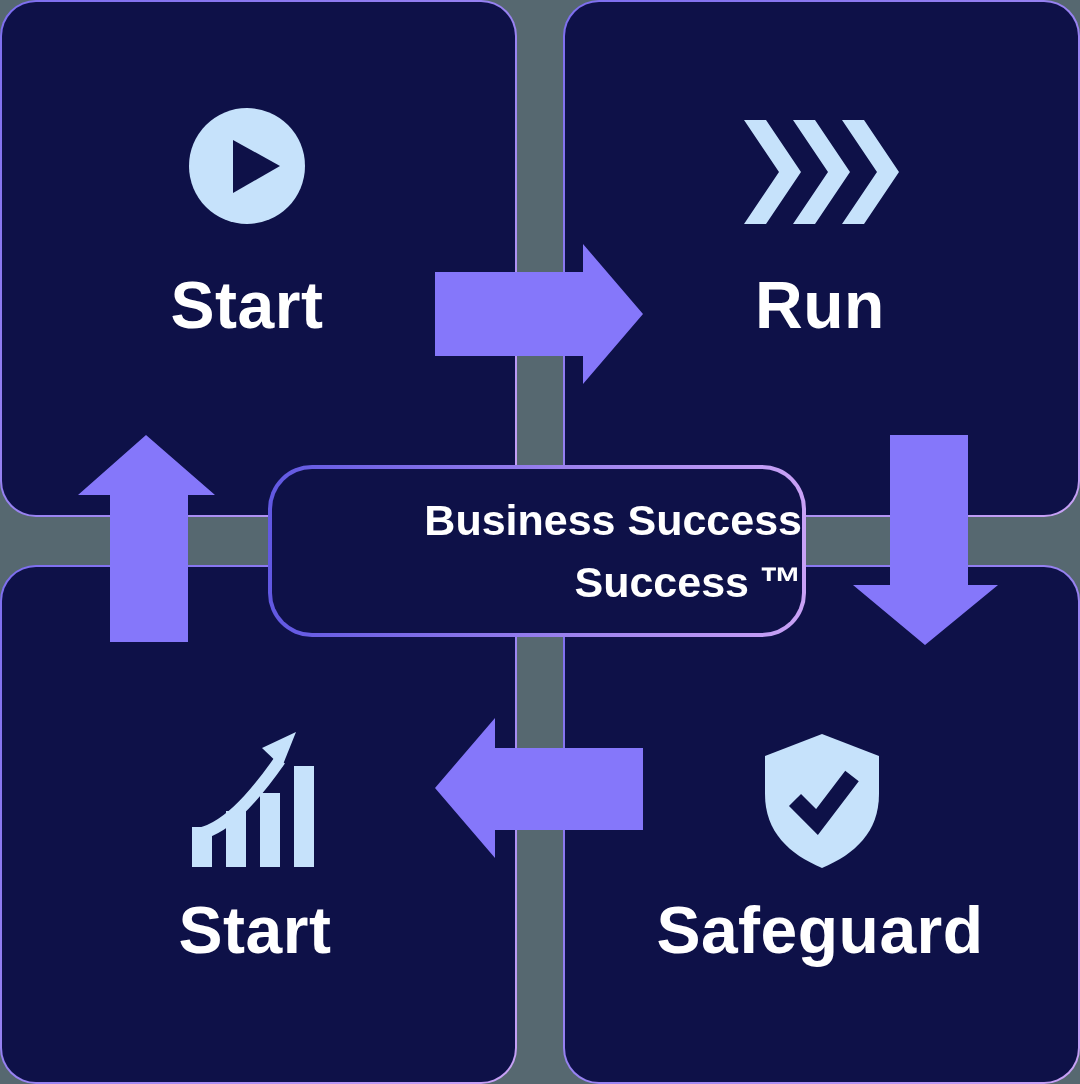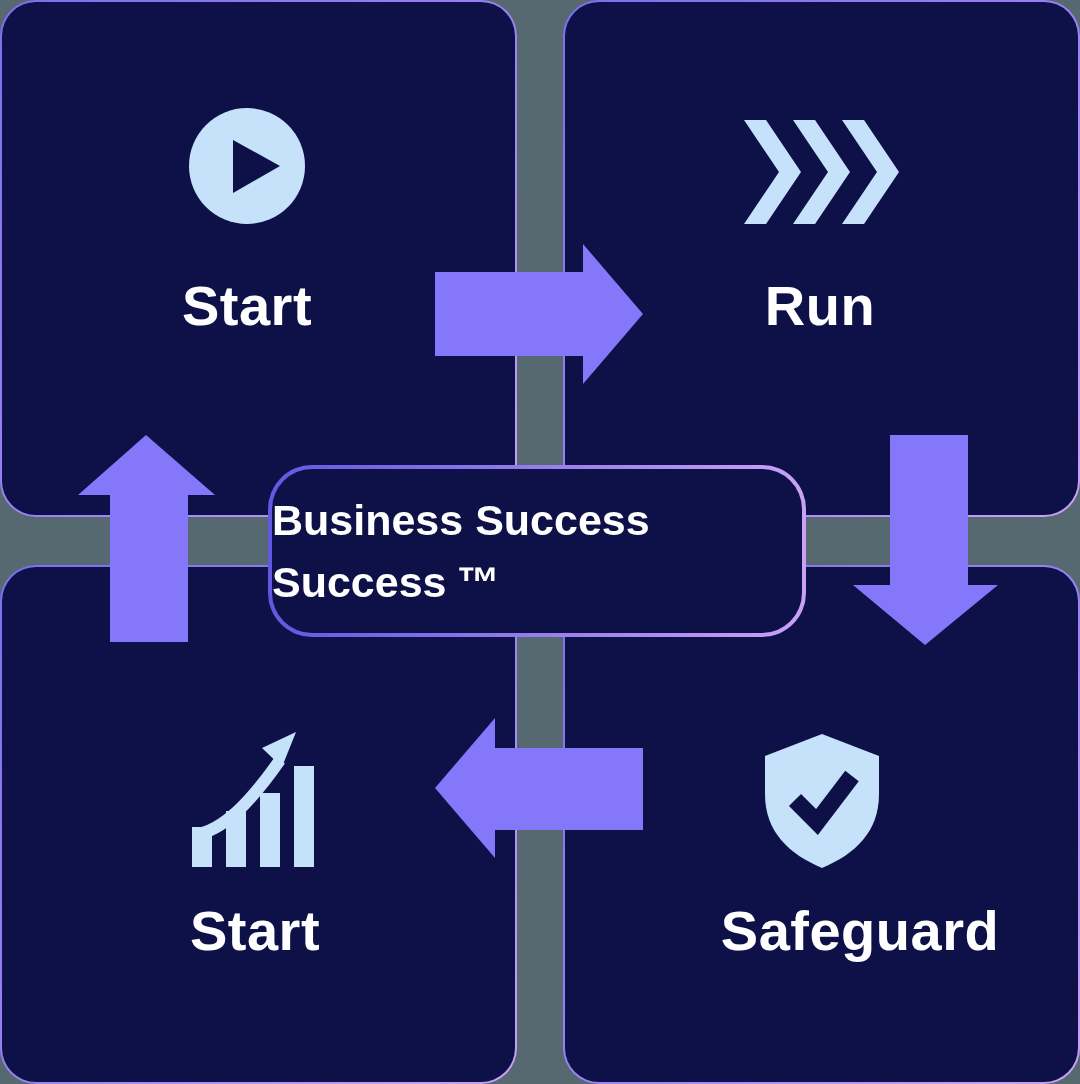--- a/index.html
+++ b/index.html
@@ -28,35 +28,35 @@
   .card.tl { left:0;   top:0;   width:517px; height:517px; }
   .card.tr { left:563px; top:0; width:517px; height:517px; }
   .card.bl { left:0;   top:565px; width:517px; height:519px; }
   .card.br { left:563px; top:565px; width:517px; height:519px; }
 
   .quad-icon { position:absolute; display:block; }
   .quad-label {
     position:absolute;
     transform:translate(-50%,-50%);
     color:var(--text,#ffffff);
-    font-size:56px;
+    font-size:66px;
     font-weight:800;
     letter-spacing:0.5px;
     white-space:nowrap;
   }
 
   
   .icon-play   { left:187px; top:106px; width:116px; height:116px; }
   .label-start { left:245px; top:303px; }
   .icon-run    { left:179px; top:118px; width:155px; height:104px; }
   .label-run   { left:255px; top:303px; }
   .icon-grow   { left:190px; top:165px; width:130px; height:135px; }
   .label-grow  { left:253px; top:363px; }
   .icon-shield { left:200px; top:167px; width:114px; height:134px; }
-  .label-safeguard { left:255px; top:363px;margin-left:40px; }
+  .label-safeguard { left:255px; top:363px; }
 
   
   .flow-arrow { position:absolute; background:var(--arrow,#8577fa); }
   .arrow-right {
     left:435px; top:244px; width:208px; height:140px;
     clip-path: polygon(0px 28px,148px 28px,148px 0px,208px 70px,148px 140px,148px 112px,0px 112px);
   }
   .arrow-down {
     left:853px; top:435px; width:145px; height:210px;
     clip-path: polygon(37px 0px,115px 0px,115px 150px,145px 150px,72px 210px,0px 150px,37px 150px);
@@ -76,21 +76,21 @@
     left:268px; top:465px; width:538px; height:172px;
     border-radius:44px;
     padding:4px;
     background: linear-gradient(90deg, var(--center-border-start,#6158e2) 0%, var(--center-border-end,#c9a2f6) 100%);
     box-sizing:border-box;
   }
   .center-box-inner {
     width:100%; height:100%;
     border-radius:40px;
     background:var(--card-bg,#0e1148);
-    display:flex; flex-direction:column; justify-content:center; align-items:flex-start;
+    display:flex; flex-direction:column; justify-content:center; align-items:flex-end;
     color:var(--text,#ffffff);
     font-size:43px; font-weight:800; line-height:62px;
     text-align:center;
   }
   .tm { margin-left:10px; font-weight:700; }
 </style>
 </head>
 <body>
 
 <div class="canvas">

